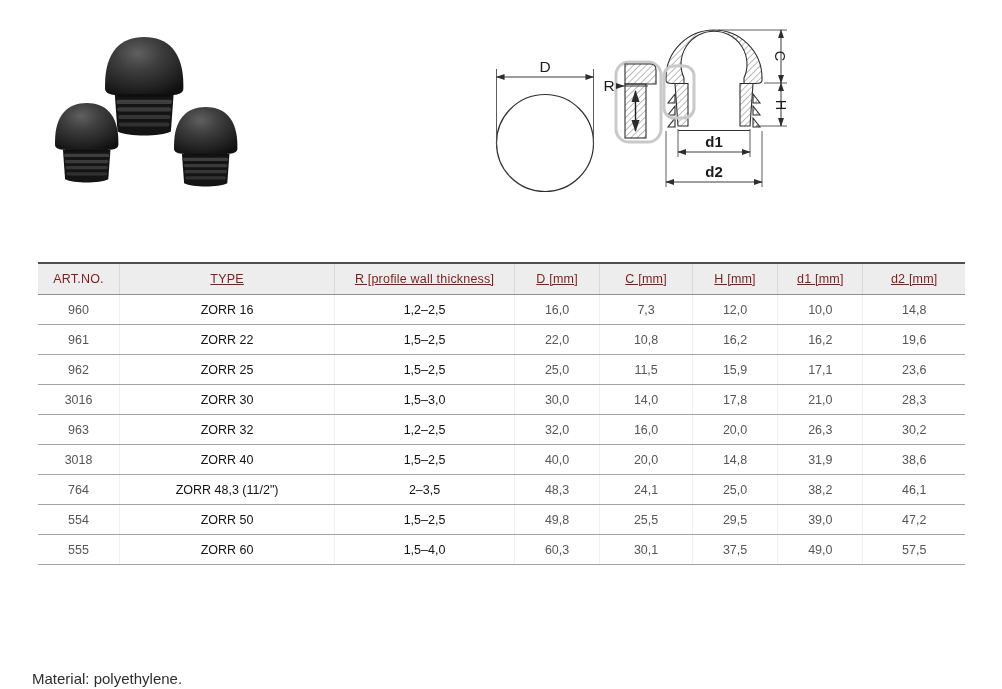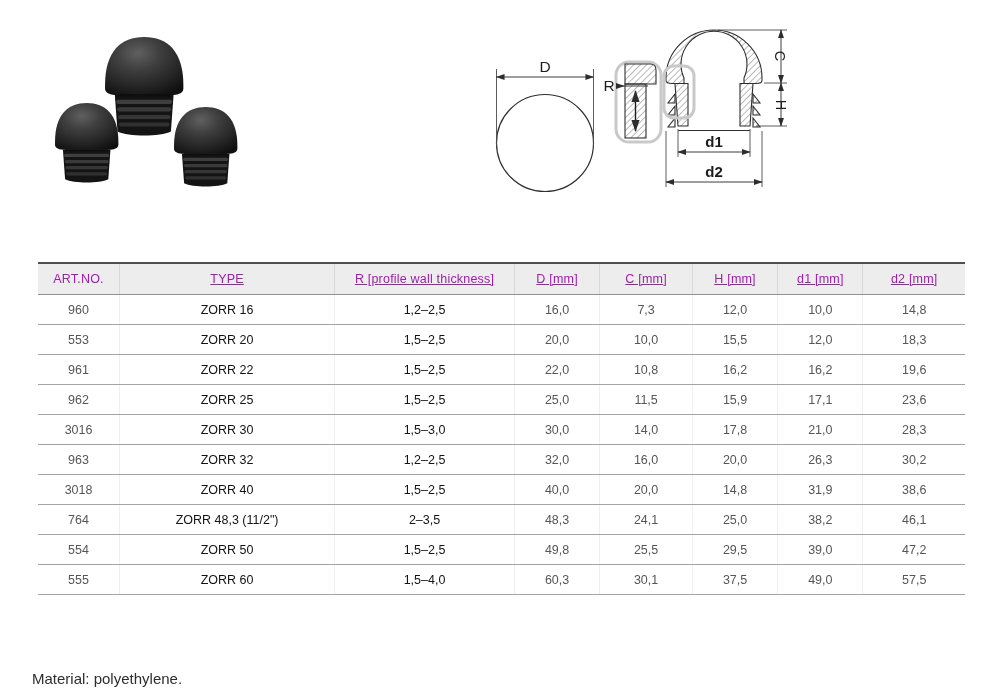--- a/index.html
+++ b/index.html
@@ -3,21 +3,21 @@
 <meta charset="utf-8">
 <style>
   html,body{margin:0;padding:0;background:#fff;}
   .page{position:relative;width:1002px;height:689px;background:#ffffff;overflow:hidden;
         font-family:"Liberation Sans",sans-serif;}
   .photo-wrap{position:absolute;left:40px;top:10px;width:240px;height:210px;}
   .diagram-wrap{position:absolute;left:478px;top:10px;width:510px;height:210px;}
 
   .spec-table{position:absolute;left:38px;top:262px;width:927px;border-collapse:collapse;
               table-layout:fixed;}
-  .spec-table th{height:30px;background:#ededed;font-weight:400;font-size:12.5px;color:#a21caf;
+  .spec-table th{height:30px;background:#ededed;font-weight:400;font-size:12.5px;color:#7f1d1d;
                  border-top:2px solid #4f4f4f;border-bottom:1px solid #8f8f8f;text-align:center;
                  letter-spacing:.2px;padding:0;}
   .spec-table td{height:29px;font-size:12.5px;color:#565656;border-bottom:1px solid #a3a3a3;
                  text-align:center;padding:0;white-space:nowrap;}
   .spec-table th + th{border-left:1px solid #d9d9d9;text-decoration:underline;}
   .spec-table td + td{border-left:1px solid #f0f0f0;}
   .spec-table td.col-1,.spec-table td.col-2{font-weight:400;color:#141414;}
   .material-note{position:absolute;left:32px;top:655px;font-size:15px;color:#2e2e2e;}
 
   text{font-family:"Liberation Sans",sans-serif;fill:#1c1c1c;}
@@ -155,30 +155,20 @@
           <td class="col-0">960</td>
           <td class="col-1">ZORR 16</td>
           <td class="col-2">1,2–2,5</td>
           <td class="col-3">16,0</td>
           <td class="col-4">7,3</td>
           <td class="col-5">12,0</td>
           <td class="col-6">10,0</td>
           <td class="col-7">14,8</td>
         </tr>
         <tr>
-          <td class="col-0">553</td>
-          <td class="col-1">ZORR 20</td>
-          <td class="col-2">1,5–2,5</td>
-          <td class="col-3">20,0</td>
-          <td class="col-4">10,0</td>
-          <td class="col-5">15,5</td>
-          <td class="col-6">12,0</td>
-          <td class="col-7">18,3</td>
-        </tr>
-        <tr>
           <td class="col-0">961</td>
           <td class="col-1">ZORR 22</td>
           <td class="col-2">1,5–2,5</td>
           <td class="col-3">22,0</td>
           <td class="col-4">10,8</td>
           <td class="col-5">16,2</td>
           <td class="col-6">16,2</td>
           <td class="col-7">19,6</td>
         </tr>
         <tr>

